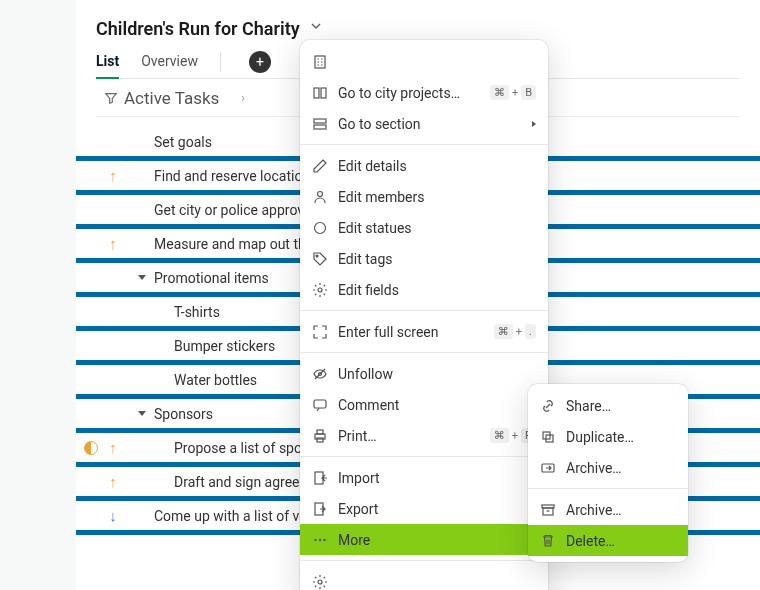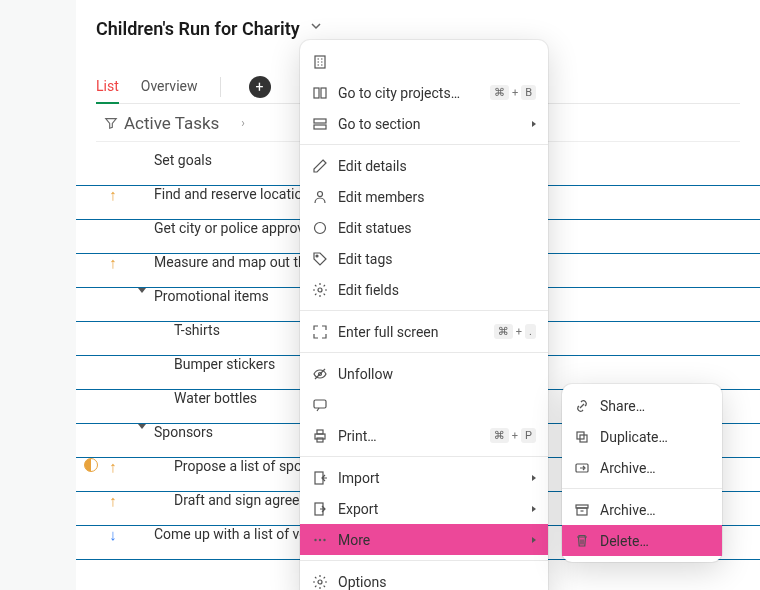--- a/index.html
+++ b/index.html
@@ -1,44 +1,44 @@
 <!DOCTYPE html>
 <html><head>
 <meta charset="utf-8">
 <style>
 *{box-sizing:border-box;margin:0;padding:0}
 body{font-family:-apple-system,BlinkMacSystemFont,"Segoe UI",Roboto,sans-serif;font-size:14px;color:#333;background:#fff;width:760px;height:590px;overflow:hidden;position:relative}
 .sidebar-shadow{position:absolute;left:0;top:0;width:76px;height:100%;background:#f7f8f8}
 .main{position:absolute;left:76px;top:0;right:0;bottom:0;background:#fff}
 .header{padding:18px 20px 8px 20px}
-.title-row{display:flex;align-items:flex-start;gap:8px;margin-bottom:31px}
+.title-row{display:flex;align-items:flex-start;gap:8px;margin-bottom:6px}
 .title{font-size:18px;font-weight:600;color:#1a1a1a}
 .chev{width:16px;height:16px;color:#666;cursor:pointer}
 .tabs{display:flex;align-items:center;gap:22px;border-bottom:1px solid #e8e8e8;height:34px}
 .tab{height:34px;display:flex;align-items:center;color:#555;border-bottom:2px solid transparent;cursor:pointer}
-.tab.active{color:#ef4444;border-bottom-color:#0a8f4f;font-weight:400}
+.tab.active{color:#0f172a;border-bottom-color:#0a8f4f;font-weight:700}
 .add-tab{width:22px;height:22px;border-radius:50%;background:#333;color:#fff;display:flex;align-items:center;justify-content:center;font-size:14px;cursor:pointer;margin-left:6px}
 .filter-row{display:flex;align-items:center;gap:10px;height:38px;border-bottom:1px solid #eee;padding:0 4px}
 .filter-chip{display:flex;align-items:center;gap:6px;font-size:17px;color:#555;padding:0 4px}
 .filter-expand{color:#999;margin-left:8px;font-size:12px}
 .task-list{padding-top:2px}
-.task-row{display:flex;height:34px;padding-left:4px;border-bottom:1px solid #0369a1}
+.task-row{display:flex;align-items:center;height:34px;padding-left:4px;border-bottom:5px solid #0369a1}
 .status-slot{width:22px;display:flex;justify-content:center}
 .arrow-slot{width:22px;display:flex;justify-content:center}
 .indent-slot{width:22px;display:flex;justify-content:flex-end;color:#666}
 .task-text{padding-left:8px;color:#333;white-space:nowrap;overflow:hidden}
 .caret{width:0;height:0;border-left:4px solid transparent;border-right:4px solid transparent;border-top:5px solid #555}
 .arr-up{color:#e8a33d;font-size:15px}
 .arr-down{color:#3b82f6;font-size:15px}
 .half-circle{width:14px;height:14px;border-radius:50%;background:linear-gradient(90deg,#e8a33d 50%,transparent 50%);border:1.5px solid #e8a33d}
 .menu{position:absolute;background:#fff;border-radius:10px;box-shadow:0 8px 32px rgba(0,0,0,0.16),0 0 0 1px rgba(0,0,0,0.06);padding:6px 0;font-size:14px;color:#333}
 .menu1{left:300px;top:40px;width:248px}
-.menu2{left:562px;top:384px;width:160px}
+.menu2{left:528px;top:384px;width:160px}
 .menu-item{display:flex;align-items:center;height:31px;padding:0 12px;gap:10px;cursor:pointer;position:relative}
-.menu-item.highlight{background:#ec4899}
+.menu-item.highlight{background:#84cc16}
 .menu-item .mi-icon{width:16px;height:16px;color:#555;display:flex;align-items:center;justify-content:center}
 .menu-item .mi-label{flex:1}
 .menu-sep{height:1px;background:#e8e8e8;margin:5px 0}
 .kbd{display:inline-flex;align-items:center;gap:3px;color:#777;font-size:11px}
 .kbd-key{background:#f0f0f0;border-radius:3px;padding:1px 4px;color:#666;font-size:11px}
 .submenu-arrow{width:0;height:0;border-top:3.5px solid transparent;border-bottom:3.5px solid transparent;border-left:4px solid #555}
 svg{display:block}
 </style>
 </head>
 <body>
@@ -264,20 +264,21 @@
       </span>
     <span class="mi-label">Unfollow</span>
   </div>
   <div class="menu-item">
     <span class="mi-icon">
         <svg width="16" height="16" viewBox="0 0 16 16" fill="none" stroke="currentColor" stroke-width="1.2">
           <rect x="2" y="3" width="12" height="8" rx="1.5"></rect>
           <path d="M5 14l2-3"></path>
         </svg>
       </span>
+    <span class="mi-label">Comment</span>
   </div>
   <div class="menu-item">
     <span class="mi-icon">
         <svg width="16" height="16" viewBox="0 0 16 16" fill="none" stroke="currentColor" stroke-width="1.2">
           <rect x="3" y="6" width="10" height="5"></rect>
           <rect x="5" y="2" width="6" height="4"></rect>
           <rect x="5" y="10" width="6" height="4"></rect>
         </svg>
       </span>
     <span class="mi-label">Print…</span>
@@ -320,21 +321,20 @@
     <span class="submenu-arrow"></span>
   </div>
   <div class="menu-sep"></div>
   <div class="menu-item">
     <span class="mi-icon">
         <svg width="16" height="16" viewBox="0 0 16 16" fill="none" stroke="currentColor" stroke-width="1.2">
           <circle cx="8" cy="8" r="2"></circle>
           <path d="M8 1v2M8 13v2M1 8h2M13 8h2M3 3l1.4 1.4M11.6 11.6L13 13M3 13l1.4-1.4M11.6 4.4L13 3"></path>
         </svg>
       </span>
-    <span class="mi-label">Options</span>
   </div>
 </div>
 
 <div class="menu menu2">
   <div class="menu-item">
     <span class="mi-icon">
         <svg width="16" height="16" viewBox="0 0 16 16" fill="none" stroke="currentColor" stroke-width="1.3">
           <path d="M6 10l4-4M7 4l1-1a3 3 0 014 4l-1 1M9 12l-1 1a3 3 0 01-4-4l1-1"></path>
         </svg>
       </span>

